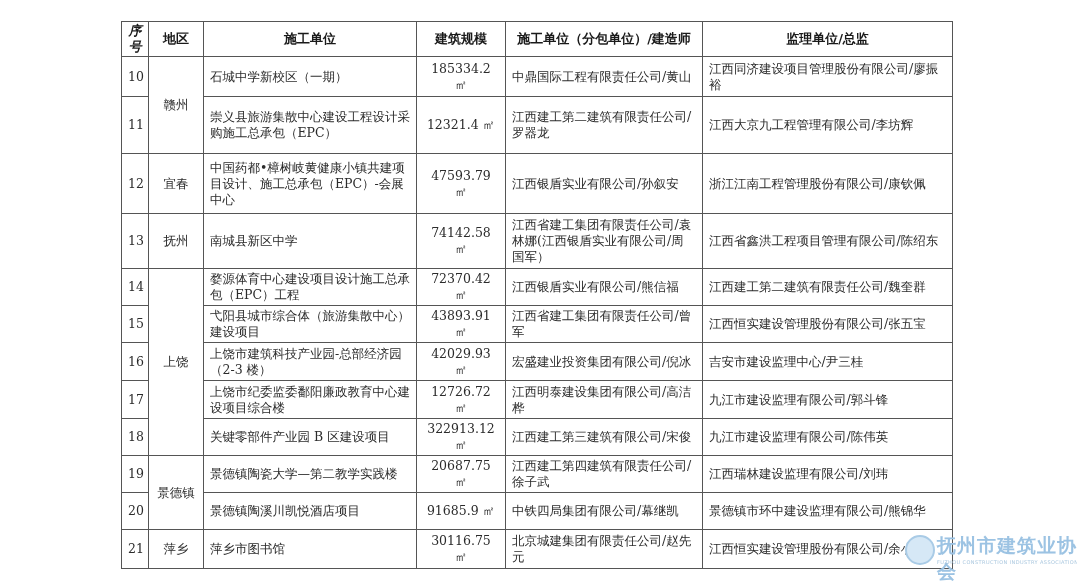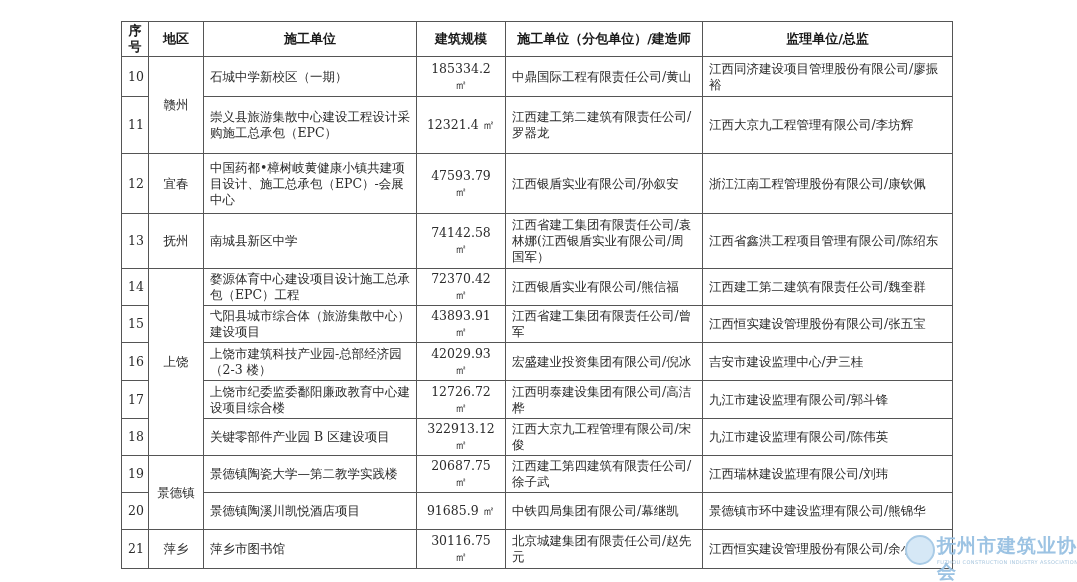--- a/index.html
+++ b/index.html
@@ -28,21 +28,21 @@
   <colgroup>
     <col style="width:27px">
       <col style="width:55px">
       <col style="width:213px">
     <col style="width:89px">
       <col style="width:197px">
       <col style="width:250px">
   </colgroup>
   <thead>
     <tr>
-      <th style="padding:0 2px;">序号</th>
+      <th style="padding:0 2px;font-style:italic;">序号</th>
       <th>地区</th>
       <th>施工单位</th>
       <th>建筑规模</th>
       <th>施工单位（分包单位）/建造师</th>
       <th>监理单位/总监</th>
     </tr>
   </thead>
   <tbody>
     <tr style="height:40px">
       <td class="c">10</td>
@@ -101,21 +101,21 @@
       <td class="c">17</td>
       <td class="l">上饶市纪委监委鄱阳廉政教育中心建设项目综合楼</td>
       <td class="c">12726.72 ㎡</td>
       <td class="l">江西明泰建设集团有限公司/高洁桦</td>
       <td class="l">九江市建设监理有限公司/郭斗锋</td>
     </tr>
     <tr style="height:37px">
       <td class="c">18</td>
       <td class="l">关键零部件产业园 B 区建设项目</td>
       <td class="c">322913.12 ㎡</td>
-      <td class="l">江西大京九工程管理有限公司/宋俊</td>
+      <td class="l">江西建工第三建筑有限公司/宋俊</td>
       <td class="l">九江市建设监理有限公司/陈伟英</td>
     </tr>
     <tr style="height:37px">
       <td class="c">19</td>
       <td class="c" rowspan="2">景德镇</td>
       <td class="l">景德镇陶瓷大学—第二教学实践楼</td>
       <td class="c">20687.75 ㎡</td>
       <td class="l">江西建工第四建筑有限责任公司/徐子武</td>
       <td class="l">江西瑞林建设监理有限公司/刘玮</td>
     </tr>

